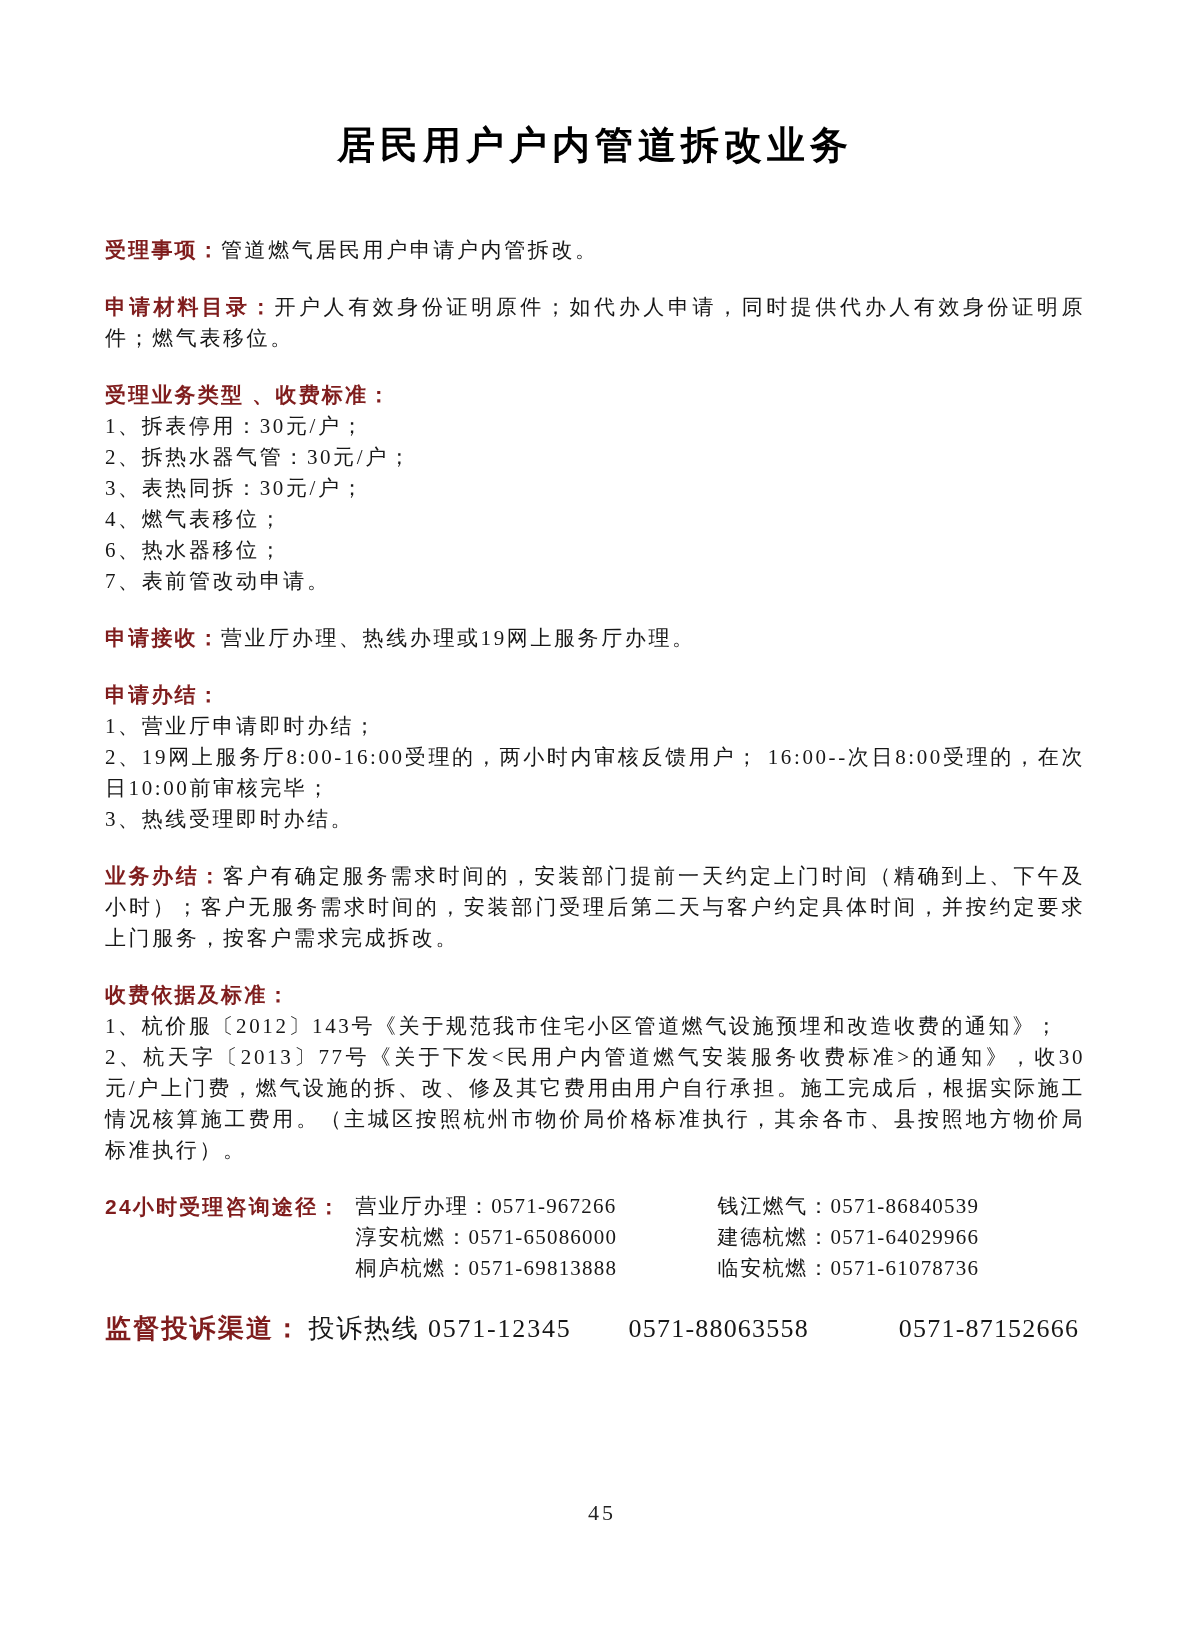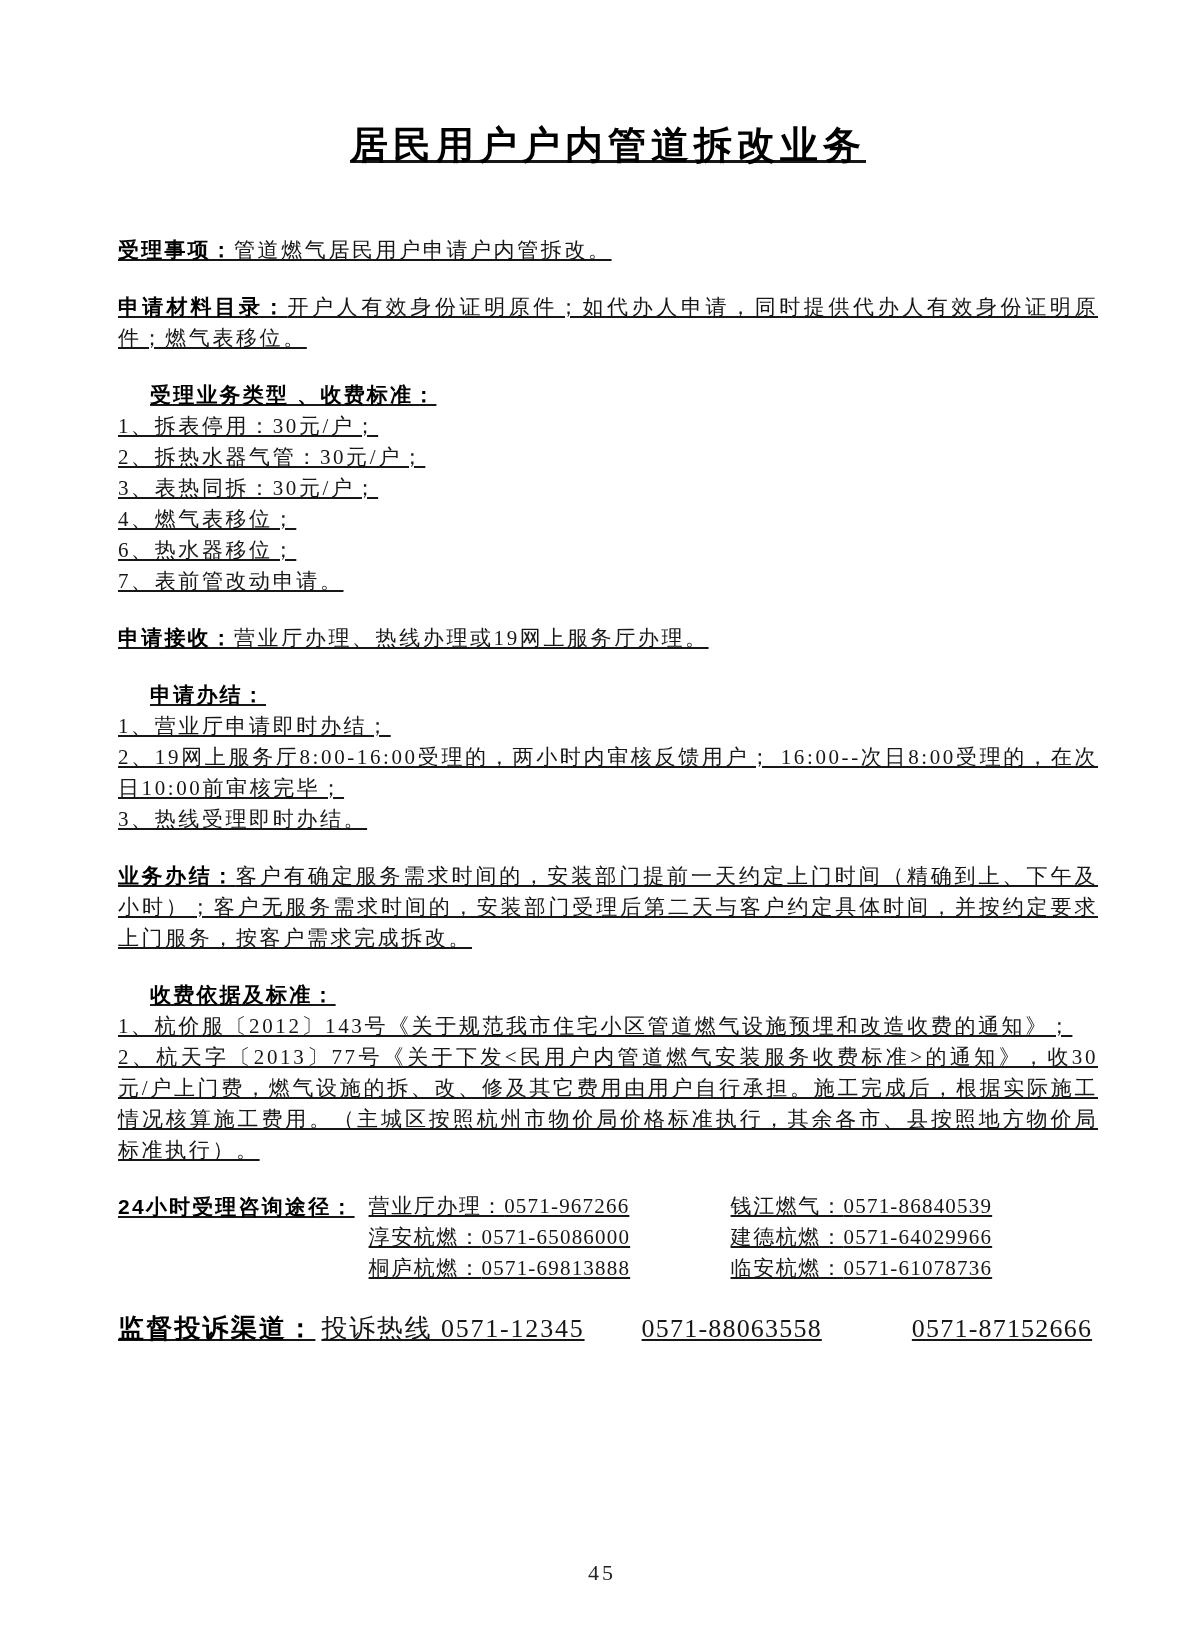--- a/index.html
+++ b/index.html
@@ -8,23 +8,22 @@
     background:#ffffff;
   }
   body {
     font-family:"Liberation Serif","DejaVu Serif",serif;
     color:#171717;
     position:relative;
     overflow:hidden;
   }
   .content {
     position:absolute;
-    left:118px; top:0;
+    left:105px; top:0;
     width:980px;
-    text-decoration:underline;
   }
   .doc-title {
     font-family:"Liberation Sans","DejaVu Sans",sans-serif;
     font-weight:bold;
     font-size:38px;
     line-height:46px;
     letter-spacing:5px;
     text-align:center;
     margin-top:122px;
     color:#000;
@@ -33,24 +32,24 @@
   .sec-first { margin-top:66px; }
   .para, .line {
     font-size:21px;
     line-height:31px;
     letter-spacing:2.6px;
     text-align:justify;
   }
   .label {
     font-family:"Liberation Sans","DejaVu Sans",sans-serif;
     font-weight:bold;
-    color:#000000;
+    color:#7f1d1d;
     letter-spacing:2.2px;
   }
-  .head-line { margin-bottom:0;margin-left:32px; }
+  .head-line { margin-bottom:0; }
   .contact-sec { display:flex; align-items:flex-start;gap:8px; }
   .contact-grid {
     display:grid;
     grid-template-columns:362px auto;
     column-gap:0;
     font-size:21px;
     line-height:31px;
     letter-spacing:1.6px;
     margin-left:6px;
   }
@@ -63,21 +62,21 @@
     line-height:31px;
     letter-spacing:1.8px;
     white-space:nowrap;
     margin-top:29px;
   }
   .complaint-text { margin-left:6px; letter-spacing:1.8px; }
   .complaint-phone-1 { margin-left:57px; letter-spacing:1.2px; }
   .complaint-phone-2 { margin-left:90px; letter-spacing:1.2px; }
   .page-num {
     position:absolute;
-    top:1560px; left:0;
+    top:1500px; left:0;
     width:100%;
     text-align:center;
     font-size:22px;
     letter-spacing:3px;
     color:#222;
   }
 </style>
 </head>
 <body>
 

